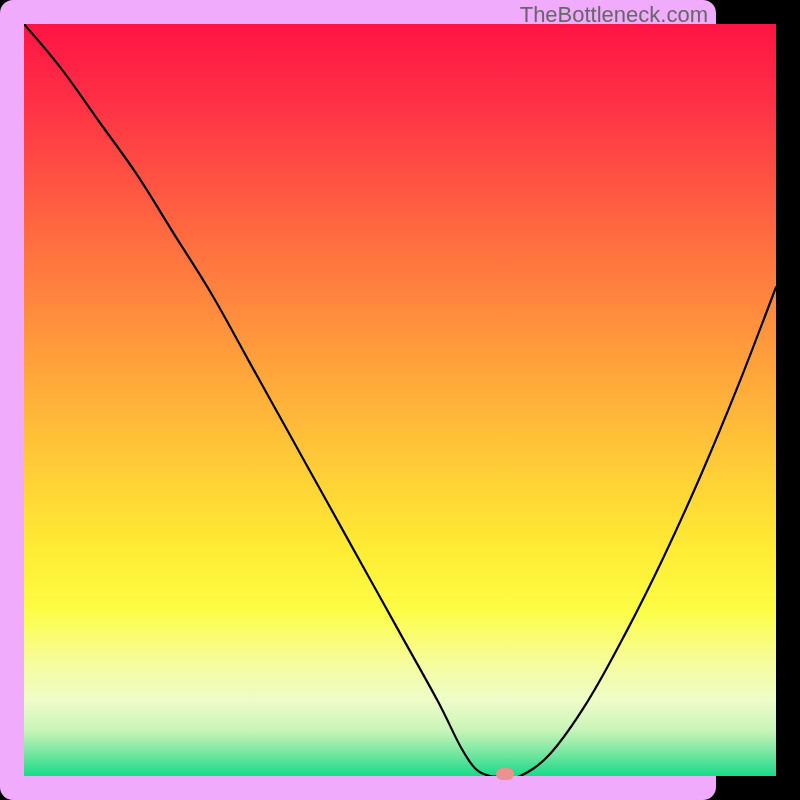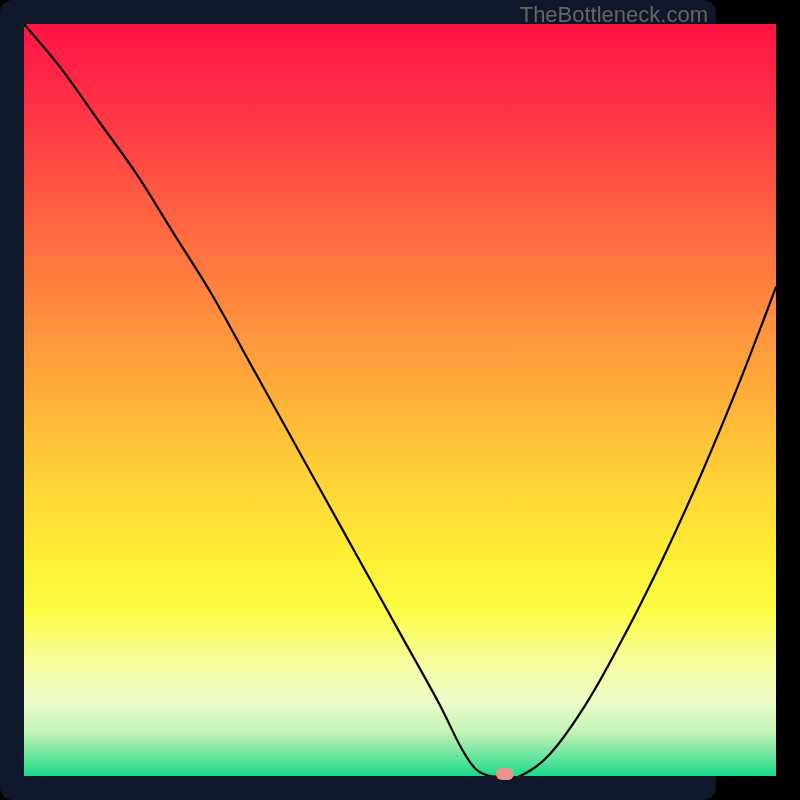--- a/index.html
+++ b/index.html
@@ -1,21 +1,21 @@
 <!DOCTYPE html>
 <html><head>
 <meta charset="utf-8">
 <style>
   * { margin: 0; padding: 0; box-sizing: border-box; }
   html, body { width: 800px; height: 800px; overflow: hidden; background: #000; }
   .container {
     width: 716px;
     height: 800px;
     position: relative;
-    background: #0f172a;
+    background: #f0abfc;
     border-radius: 13px;
   }
   .watermark {
     position: absolute;
     top: 2px;
     right: 8px;
     font-family: Arial, sans-serif;
     font-size: 22px;
     color: #666666;
     z-index: 10;

